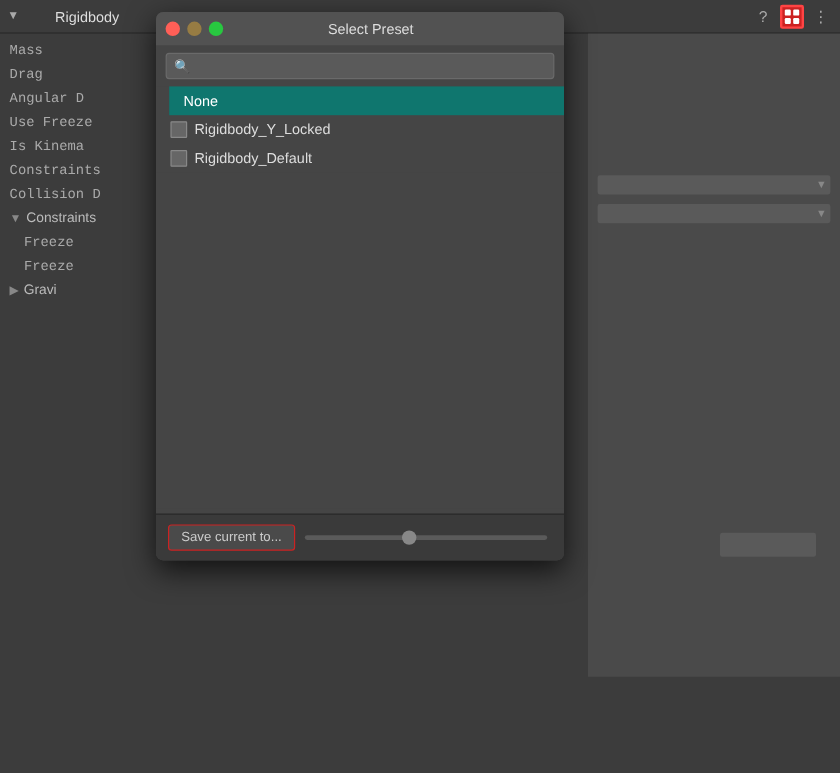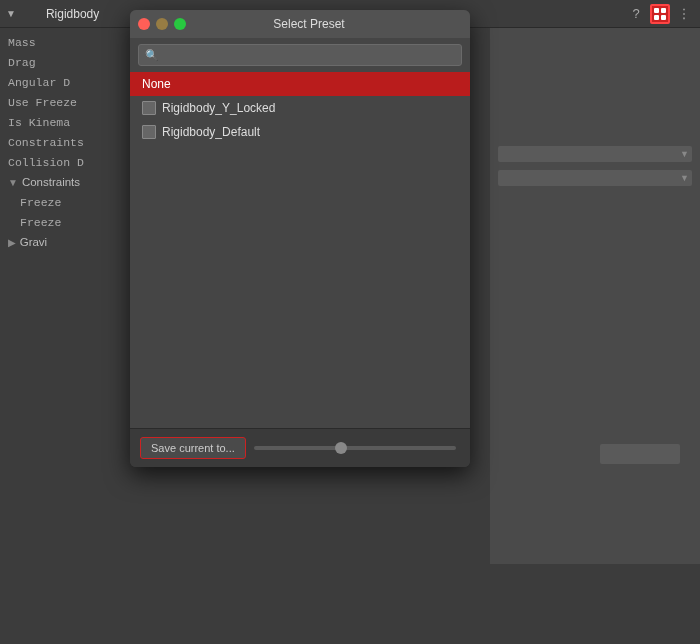--- a/index.html
+++ b/index.html
@@ -199,22 +199,23 @@
       display: flex;
       align-items: center;
       height: 24px;
       padding: 0 12px;
       font-size: 12px;
       color: #ddd;
       cursor: pointer;
     }
 
     .preset-item.selected {
-      background: #b91c1c;
+      background: #0f766e;
       color: white;
+      margin-left: 11px;
     }
 
     .preset-icon {
       width: 14px;
       height: 14px;
       margin-right: 6px;
       background: #666;
       border-radius: 1px;
       display: inline-block;
       border: 1px solid #888;

